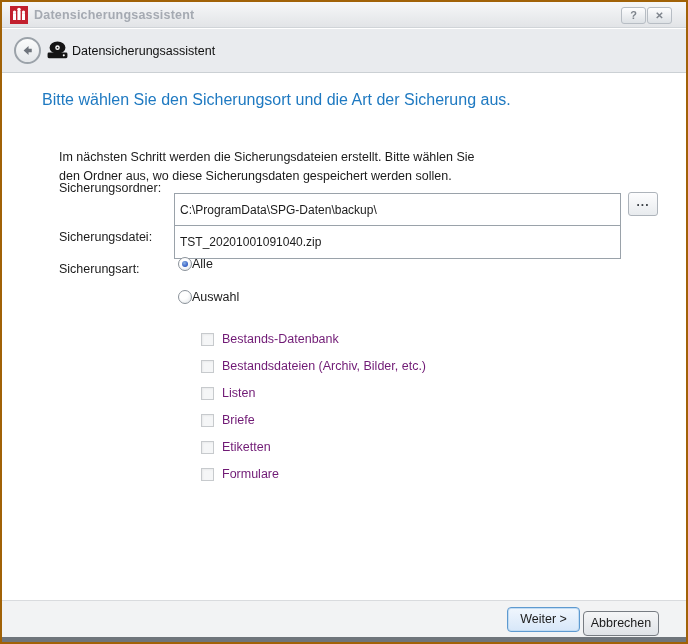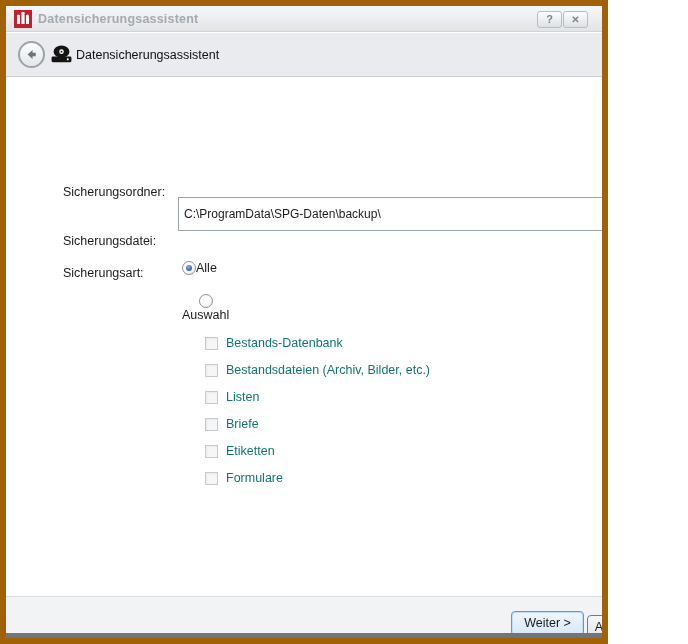--- a/index.html
+++ b/index.html
@@ -1,20 +1,20 @@
 <!DOCTYPE html>
 <html><head>
 <meta charset="utf-8">
 <style>
   * { margin:0; padding:0; box-sizing:border-box; }
   html,body { background:#fff; }
   .window {
-    position:relative; width:608px; height:644px;
+    position:relative; width:688px; height:644px;
     font-family:"Liberation Sans", sans-serif; font-size:12px; color:#1b1b1b;
-    background:#fff; border:6px solid #a16207; overflow:hidden;
+    background:#fff; border:2px solid #a16207; overflow:hidden;
   }
   
   .titlebar {
     position:absolute; top:0; left:0; right:0; height:26px;
     background:linear-gradient(#f6f7f8,#e2e4e7); border-bottom:1px solid #d0d4d8;
   }
   .logo { position:absolute; left:8px; top:4px; width:18px; height:18px; }
   .title-text {
     position:absolute; left:32px; top:6px; font-weight:bold;
     color:#a5aab2; font-size:12.5px; letter-spacing:0.2px;
@@ -61,39 +61,39 @@
   .inp-file   { top:223px; }
   .browse-btn {
     position:absolute; left:626px; top:190px; width:30px; height:24px;
     border:1px solid #aeb4bb; border-radius:3px;
     background:linear-gradient(#fdfdfe,#e8ebee);
     font-weight:bold; color:#3a3f45; text-align:center; line-height:18px;
     font-size:12px; letter-spacing:1px; cursor:pointer;
   }
   .radio-row { position:absolute; left:176px; display:flex; align-items:center; }
   .row-alle    { top:255px; }
-  .row-auswahl { top:288px;flex-direction:column; }
+  .row-auswahl { top:288px; }
   .radio {
     position:relative; width:14px; height:14px; border-radius:50%;
     border:1px solid #8b929a;
     background:radial-gradient(circle at 35% 30%, #ffffff 40%, #dfe3e6);
     cursor:pointer; flex:none;
   }
   .radio.checked::after {
     content:""; position:absolute; left:3px; top:3px; width:6px; height:6px;
     border-radius:50%;
     background:radial-gradient(circle at 40% 35%, #8fb4e6 0%, #2c56c0 75%);
   }
   .radio-label { font-size:12.5px; color:#1b1b1b; }
   .cat-row { position:absolute; left:199px; display:flex; align-items:center; gap:8px; }
   .checkbox {
     width:13px; height:13px; border:1px solid #c7cacd; background:#f5f6f7;
     box-shadow:inset 1px 1px 2px rgba(0,0,0,0.05); flex:none; cursor:pointer;
   }
-  .cat-label { font-size:12.5px; color:#0f766e; }
+  .cat-label { font-size:12.5px; color:#701a75; }
   
   .footer {
     position:absolute; left:0; right:0; bottom:5px; height:37px;
     background:#f2f3f4; border-top:1px solid #d9dbde;
   }
   .bottom-band { position:absolute; left:0; right:0; bottom:0; height:5px; background:#6f757b; }
   .btn {
     position:absolute; height:25px; border-radius:4px; text-align:center;
     font-family:"Liberation Sans", sans-serif; font-size:12.5px; color:#1b1b1b;
     line-height:23px; cursor:pointer;
@@ -139,27 +139,33 @@
     <svg class="drive-icon" viewBox="0 0 22 22">
       <ellipse cx="11" cy="8" rx="8.3" ry="6.4" fill="#141414"></ellipse>
       <circle cx="11" cy="8" r="2.4" fill="#ffffff"></circle>
       <circle cx="11" cy="8" r="1" fill="#141414"></circle>
       <path d="M2 13.2 h18 a1.4 1.4 0 0 1 1.4 1.4 v3 a1.4 1.4 0 0 1 -1.4 1.4 h-18 a1.4 1.4 0 0 1 -1.4 -1.4 v-3 a1.4 1.4 0 0 1 1.4 -1.4 z" fill="#141414"></path>
       <circle cx="17.6" cy="16.1" r="1.1" fill="#ffffff"></circle>
     </svg>
     <span class="header-title">Datensicherungsassistent</span>
   </div>
 
-
+  <div class="heading">Bitte wählen Sie den Sicherungsort und die Art der Sicherung aus.</div>
+
+  <div class="intro">
+    <span>Im nächsten Schritt werden die Sicherungsdateien erstellt. Bitte wählen Sie</span>
+    <span>den Ordner aus, wo diese Sicherungsdaten gespeichert werden sollen.</span>
+  </div>
 
   <div class="field-label lbl-folder">Sicherungsordner:</div>
   <input class="text-input inp-folder" type="text" value="C:\ProgramData\SPG-Daten\backup\" style="">
   <div class="browse-btn">...</div>
 
   <div class="field-label lbl-file">Sicherungsdatei:</div>
+  <input class="text-input inp-file" type="text" value="TST_20201001091040.zip" style="">
 
   <div class="field-label lbl-type">Sicherungsart:</div>
 
   <div class="radio-row row-alle">
     <span class="radio checked"></span>
     <span class="radio-label">Alle</span>
   </div>
   <div class="radio-row row-auswahl">
     <span class="radio"></span>
     <span class="radio-label">Auswahl</span>

